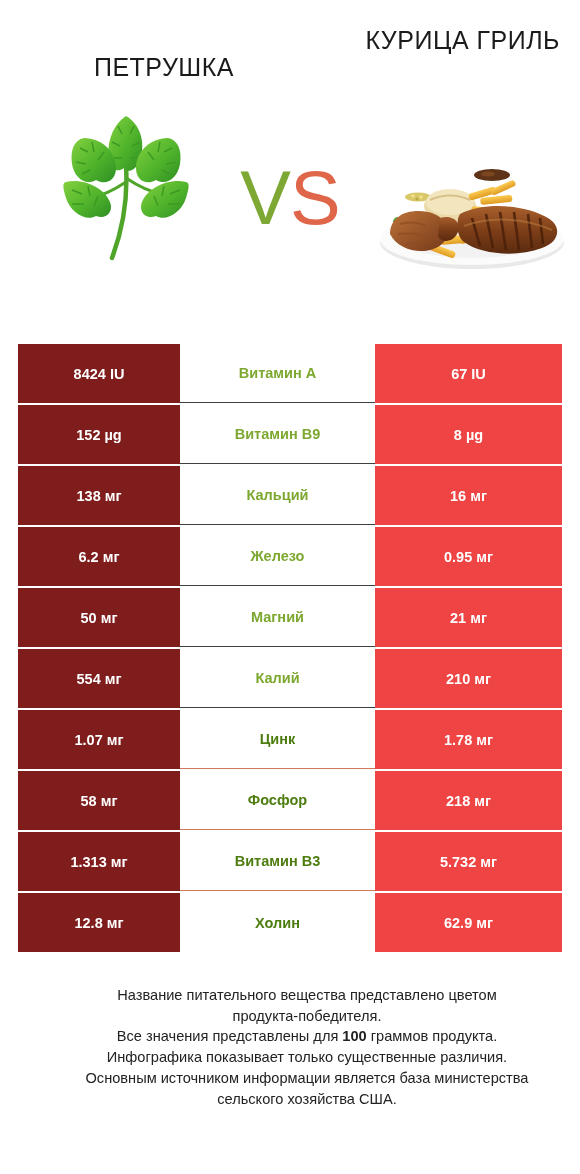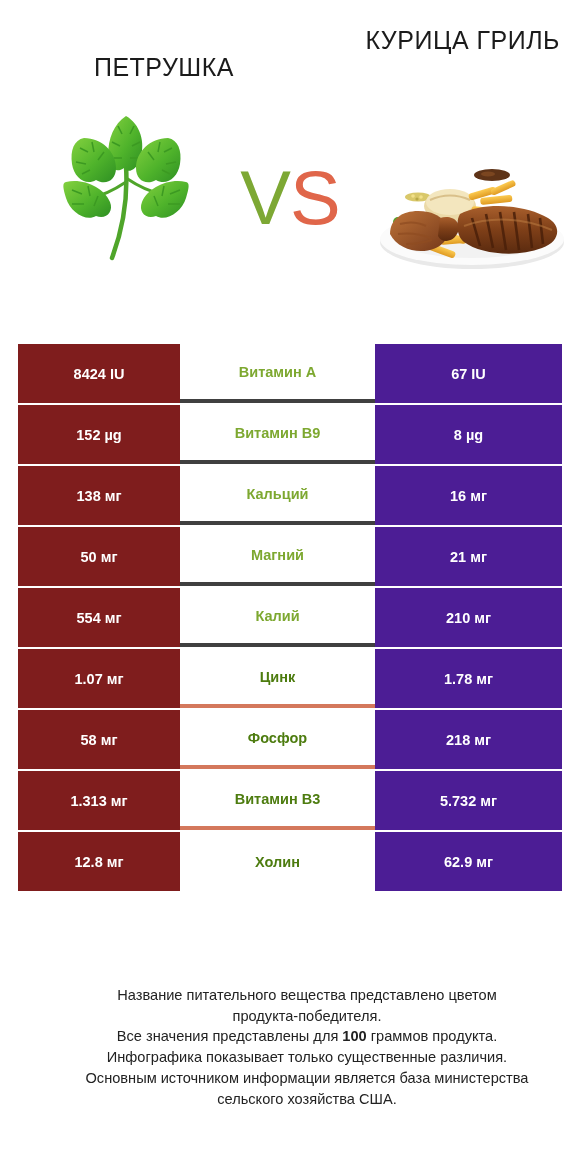--- a/index.html
+++ b/index.html
@@ -82,27 +82,27 @@
     box-sizing: border-box;
   }
   .cell-left {
     width: 162px;
     background: #7f1d1d;
     color: #ffffff;
   }
   .cell-mid {
     flex: 1;
     background: #ffffff;
-    border-bottom: 4px solid #404040;
+    border-bottom: 1px solid #404040;
   }
   .row:last-child .cell-mid { border-bottom: none; }
   .cell-mid.win-right { border-bottom-color: #D4785C; }
   .cell-right {
     width: 187px;
-    background: #4c1d95;
+    background: #ef4444;
     color: #ffffff;
   }
   .label-green  { color: #7DA830; }
   .label-orange { color: #4d7c0f; }
 
   
   .footer {
     position: absolute;
     left: 17px;
     top: 985px;
@@ -241,20 +241,27 @@
   </div>
 
   <div class="row">
     <div class="cell cell-left">138 мг</div>
     <div class="cell cell-mid">
         <span class="label-green">Кальций</span>
       </div>
     <div class="cell cell-right">16 мг</div>
   </div>
 
+  <div class="row">
+    <div class="cell cell-left">6.2 мг</div>
+    <div class="cell cell-mid">
+        <span class="label-green">Железо</span>
+      </div>
+    <div class="cell cell-right">0.95 мг</div>
+  </div>
 
   <div class="row">
     <div class="cell cell-left">50 мг</div>
     <div class="cell cell-mid">
         <span class="label-green">Магний</span>
       </div>
     <div class="cell cell-right">21 мг</div>
   </div>
 
   <div class="row">

